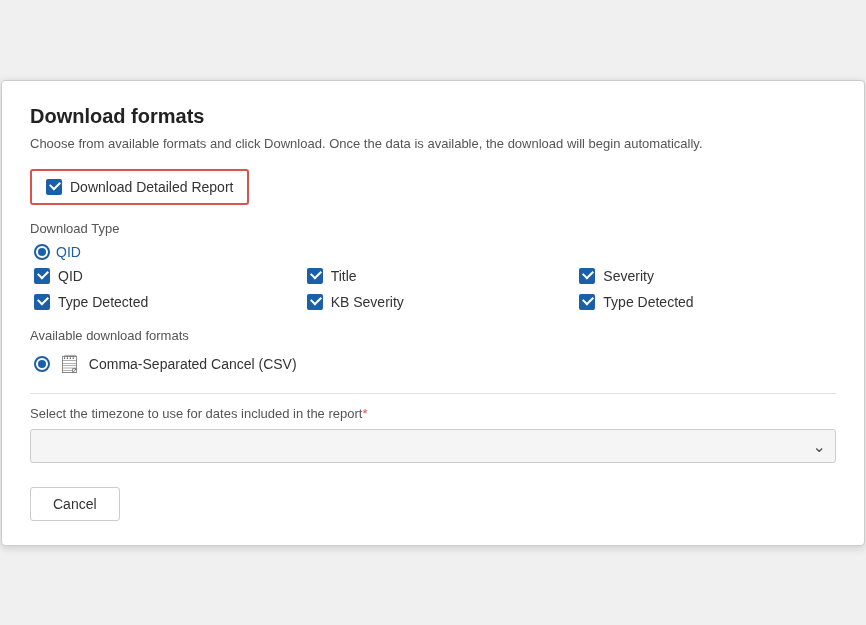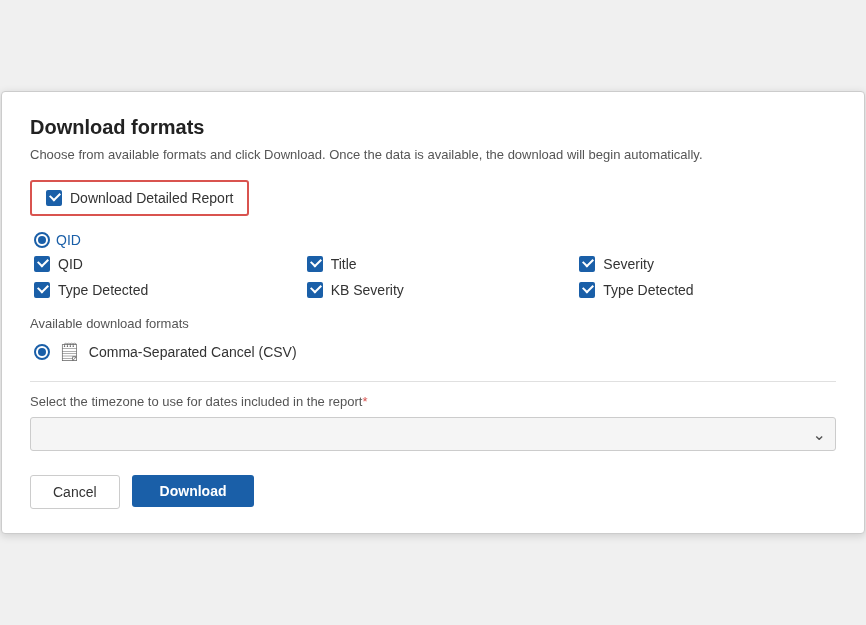--- a/index.html
+++ b/index.html
@@ -223,21 +223,21 @@
       top: 50%;
       transform: translateY(-50%);
       pointer-events: none;
       color: #555;
       font-size: 16px;
     }
 
     .buttons-row {
       display: flex;
       gap: 12px;
-      align-items: flex-start;
+      align-items: flex-end;
     }
 
     .btn-cancel {
       background: #fff;
       border: 1px solid #ccc;
       border-radius: 3px;
       padding: 8px 22px;
       font-size: 14px;
       color: #333;
       cursor: pointer;
@@ -260,20 +260,21 @@
 <div class="dialog">
 
   <div class="dialog-title">Download formats</div>
   <div class="dialog-subtitle">Choose from available formats and click Download. Once the data is available, the download will begin automatically.</div>
 
   <div class="download-detailed-row">
     <input type="checkbox" id="detailedReport" checked="" style="">
     <label for="detailedReport">Download Detailed Report</label>
   </div>
 
+  <div class="section-label">Download Type</div>
 
   <div class="radio-row">
     <input type="radio" id="radioQID" name="downloadType" checked="" style="">
     <label for="radioQID">QID</label>
   </div>
 
 
   <div class="columns-grid">
     <div class="col-item">
       <input type="checkbox" id="colQID" checked="" style="">
@@ -321,16 +322,15 @@
       <option value="UTC">UTC</option>
       <option value="America/New_York">America/New_York</option>
       <option value="America/Chicago">America/Chicago</option>
       <option value="America/Los_Angeles">America/Los_Angeles</option>
     </select>
     <span class="timezone-chevron">⌄</span>
   </div>
 
   <div class="buttons-row">
     <button class="btn-cancel">Cancel</button>
-    <button class="btn-download">Download</button>
   </div>
 
 </div>
 
 </body></html>

